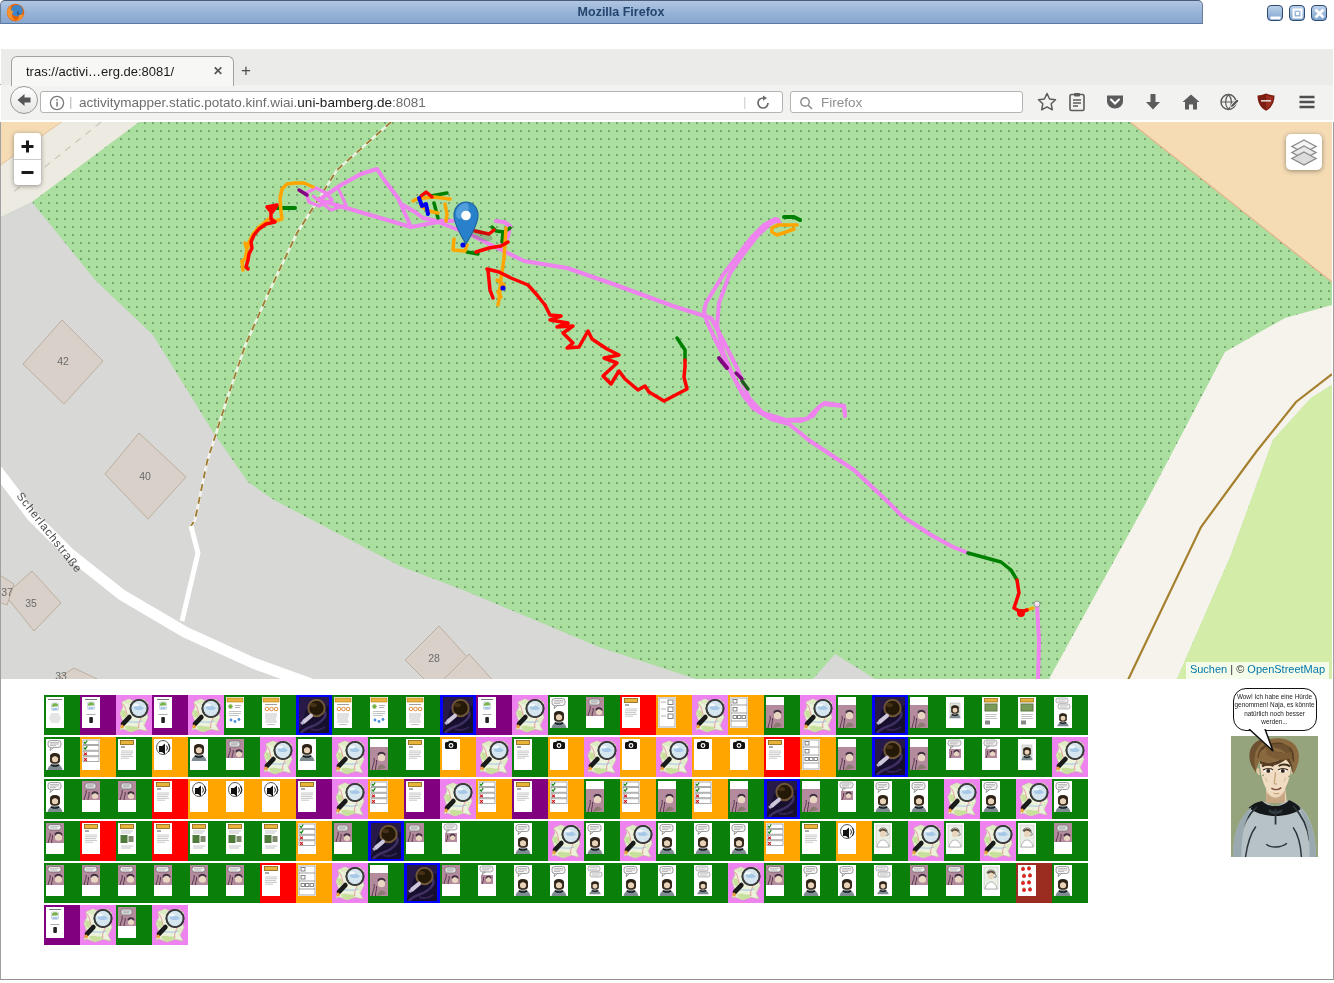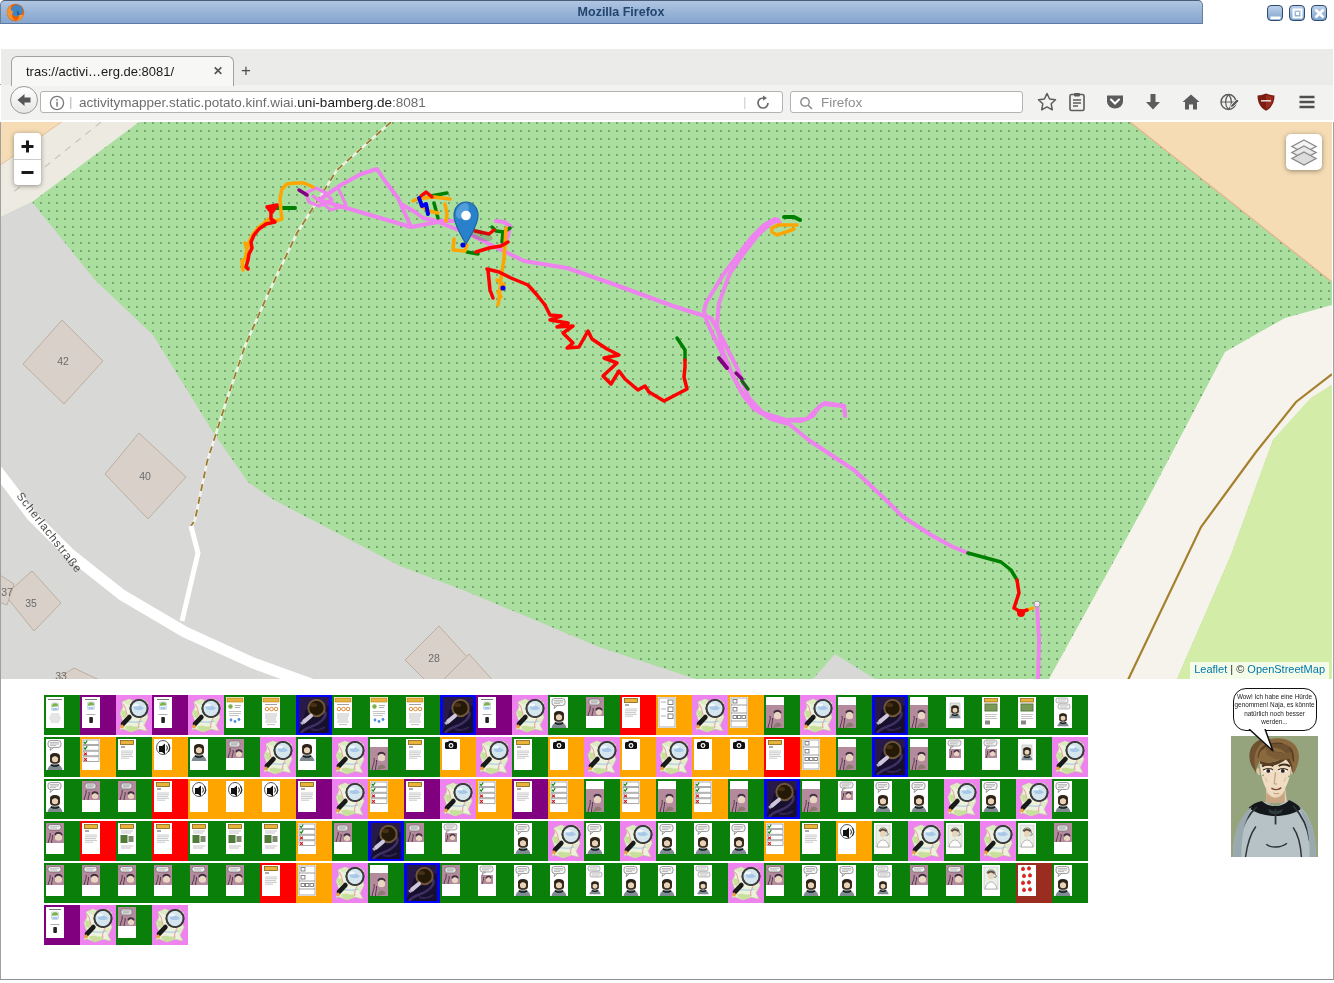--- a/index.html
+++ b/index.html
@@ -239,21 +239,21 @@
 <div id="zoomctl"><svg width="27" height="52" viewBox="0 0 27 52">
             <path d="M13.5,7.5 v12 M7.5,13.5 h12" stroke="#1a1a1a" stroke-width="3"></path>
             <rect x="0" y="26" width="27" height="1" fill="#ccc"></rect>
             <path d="M7.5,39.5 h12" stroke="#1a1a1a" stroke-width="3"></path>
           </svg></div>
 <div id="layerctl"><svg width="36" height="36" viewBox="0 0 36 36">
 <polygon points="18,6 30,12.5 18,19 6,12.5" fill="#f4f4f4" stroke="#8a8a8a" stroke-width="1.4"></polygon>
 <polygon points="18,12 30,18.5 18,25 6,18.5" fill="#e8e8e8" stroke="#8a8a8a" stroke-width="1.4"></polygon>
 <polygon points="18,18 30,24.5 18,31 6,24.5" fill="#dcdcdc" stroke="#8a8a8a" stroke-width="1.4"></polygon>
 </svg></div>
-<div id="attrib"><a>Leaflet</a> | © <a>OpenStreetMap</a></div>
+<div id="attrib"><a>Suchen</a> | © <a>OpenStreetMap</a></div>
 </div>
 <svg width="0" height="0" style="position:absolute">
         <defs>
 <symbol id="sOSM" viewBox="0 0 32 36">
  <path d="M4,5 L11,2 L18,5 L25,2 L30,6 L27,13 L30,20 L26,28 L29,34 L20,32 L13,35 L5,32 L2,33 L5,25 L2,16 L5,10 Z" fill="#ecf2dc" stroke="#c2cf9a" stroke-width=".7"></path>
  <path d="M4,5 L11,2 L18,5 L14,9 Z" fill="#dfe9c4"></path>
  <path d="M30,20 L26,28 L22,22 Z" fill="#e0eac6"></path>
  <path d="M3,14 C8,12 11,17 7,21 L4,20 Z" fill="#c8e09c"></path>
  <path d="M24,3 C29,7 27,12 23,10 Z" fill="#c8e09c"></path>
  <path d="M7,30 C12,27 16,31 21,29 L20,33 L13,35 L8,32 Z" fill="#c8e09c"></path>

